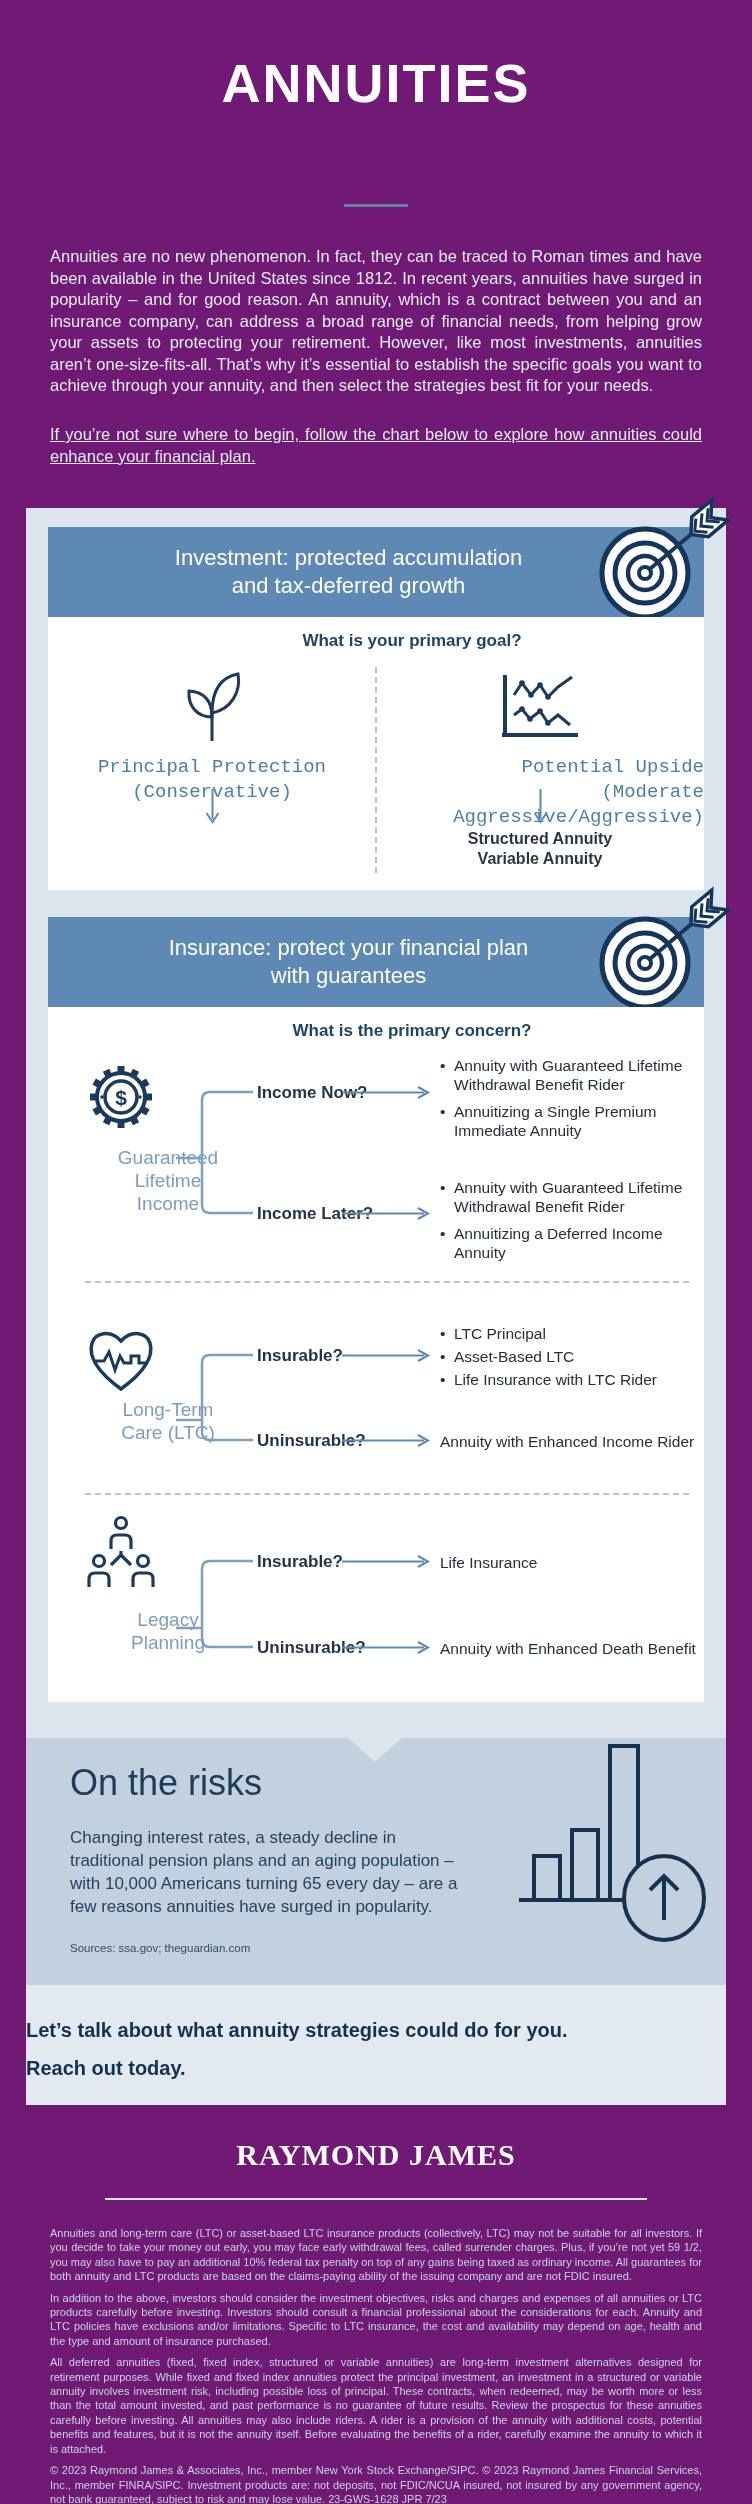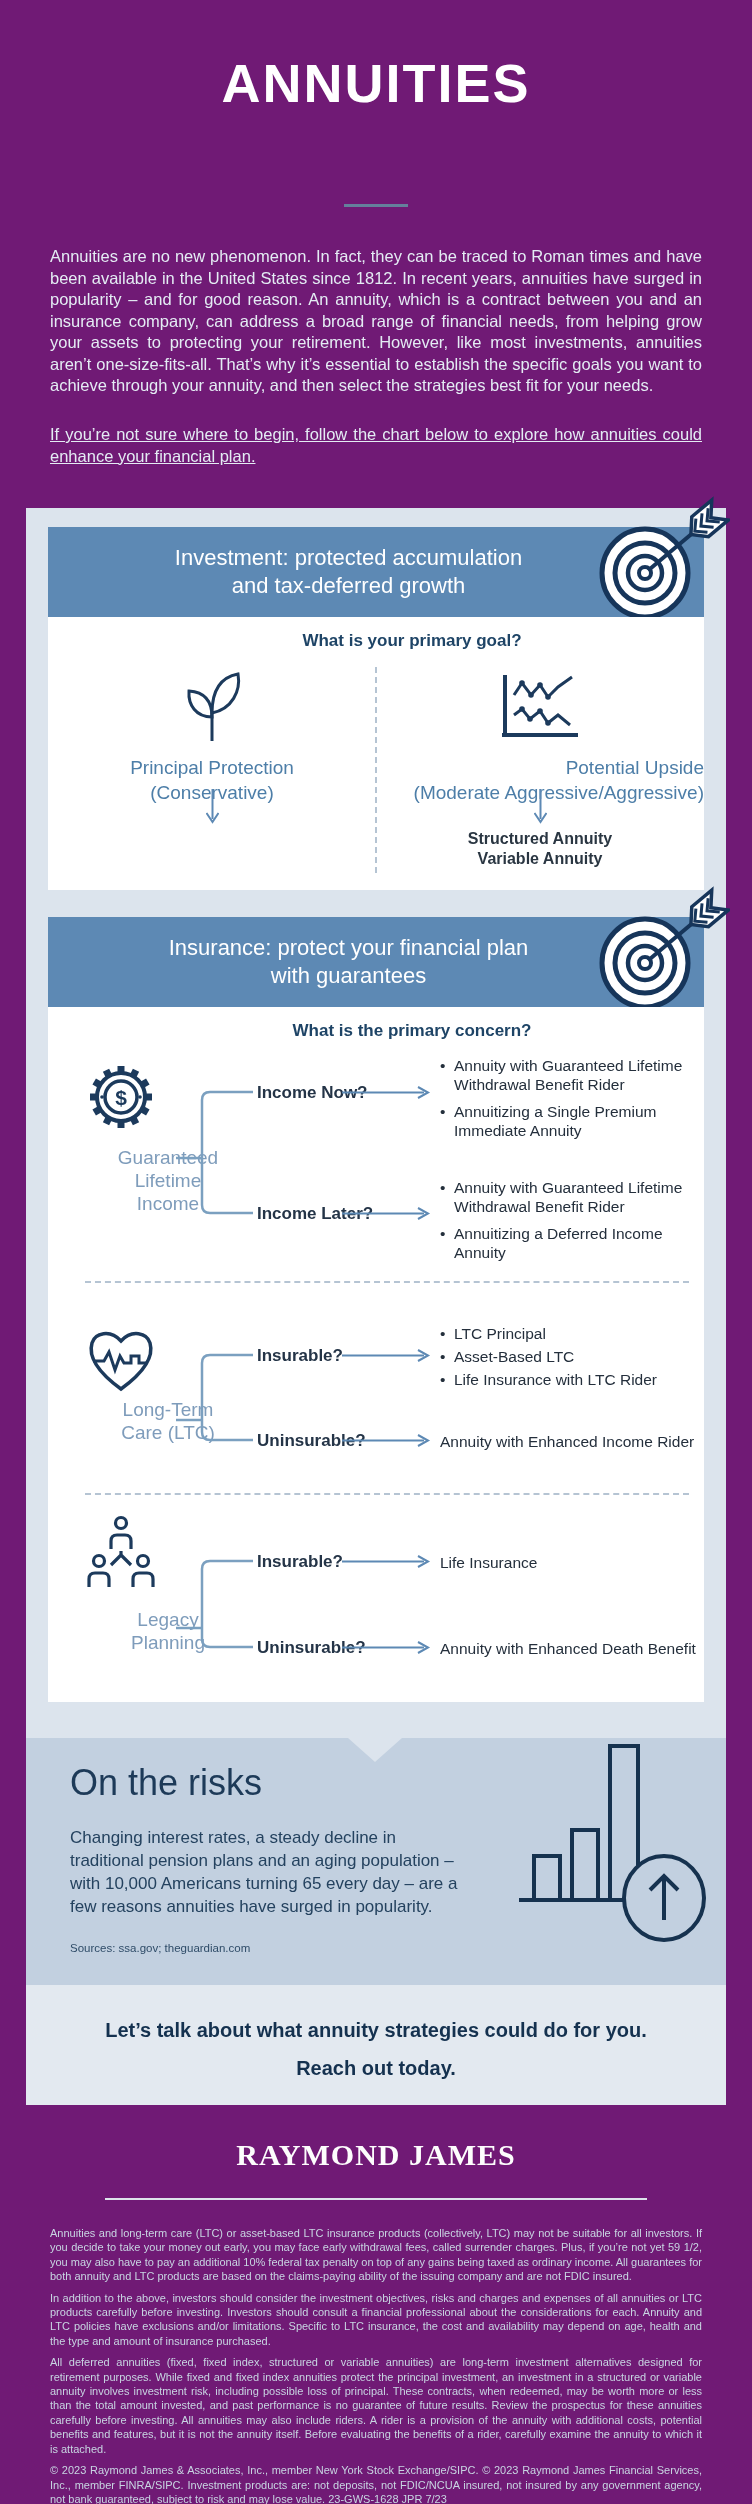--- a/index.html
+++ b/index.html
@@ -31,38 +31,38 @@
           font-size:22px;line-height:28px;font-weight:400;}
   .banner1{top:527px;} .banner2{top:917px;}
   .card{left:48px;width:656px;background:#ffffff;}
   .card1{top:617px;height:273px;} .card2{top:1007px;height:695px;}
   .question{left:0;top:14px;width:100%;text-align:center;color:#1e4466;
             font-size:17px;font-weight:700;margin-left:36px;}
   .vdash{left:327px;top:50px;height:206px;width:0;border-left:2px dashed #b5c4d3;}
   .hdash{left:37px;width:604px;height:0;border-top:2px dashed #b5c4d3;}
 
   .goal-label{width:328px;text-align:center;color:#4d7ea8;font-size:19px;line-height:25px;}
-  .goal-label span{display:block;}
+  .goal-label span{display:block;font-family:Liberation Mono, monospace;}
   .result{width:328px;text-align:center;color:#2a3642;font-size:16px;line-height:20px;font-weight:700;}
   .result span{display:block;}
 
   .sec-label{width:110px;text-align:center;color:#7e9cbb;font-size:19px;line-height:23px;}
   .branch-q{color:#243447;font-size:17px;font-weight:700;white-space:nowrap;}
   .blist{width:262px;color:#242f3c;font-size:15.5px;line-height:19px;margin:0;padding:0;list-style:none;}
   .blist li{padding-left:14px;position:relative;margin-bottom:8px;}
   .blist li::before{content:"•";position:absolute;left:0;top:0;color:#242f3c;}
   .answer{width:264px;color:#242f3c;font-size:15.5px;line-height:19px;}
 
   
   .rise-title{left:44px;top:24px;color:#1d3a58;font-size:36px;font-weight:400;}
   .rise-body{left:44px;top:88px;width:400px;color:#24425f;font-size:17px;line-height:23px;}
   .rise-sources{left:44px;top:204px;color:#2f4c68;font-size:11.5px;}
 
   
-  .cta{box-sizing:border-box;padding-top:26px;text-align:center;color:#14314f;
+  .cta{box-sizing:border-box;padding-top:26px;text-align:left;color:#14314f;
        font-size:20px;line-height:38px;font-weight:700;}
   .cta span{display:block;}
   .brand{top:2138px;left:0;width:752px;text-align:center;color:#fdfdfd;
          font-family:"Liberation Serif",serif;font-size:30px;font-weight:700;letter-spacing:1px;}
   .fdivider{top:2198px;left:105px;width:542px;height:2px;background:#dde4eb;}
   .legal{top:2226px;left:50px;width:652px;color:#c8d5e2;font-size:11px;line-height:14.4px;
          text-align:justify;}
   .legal p{margin:0 0 7px 0;}
 
   svg{display:block;}

